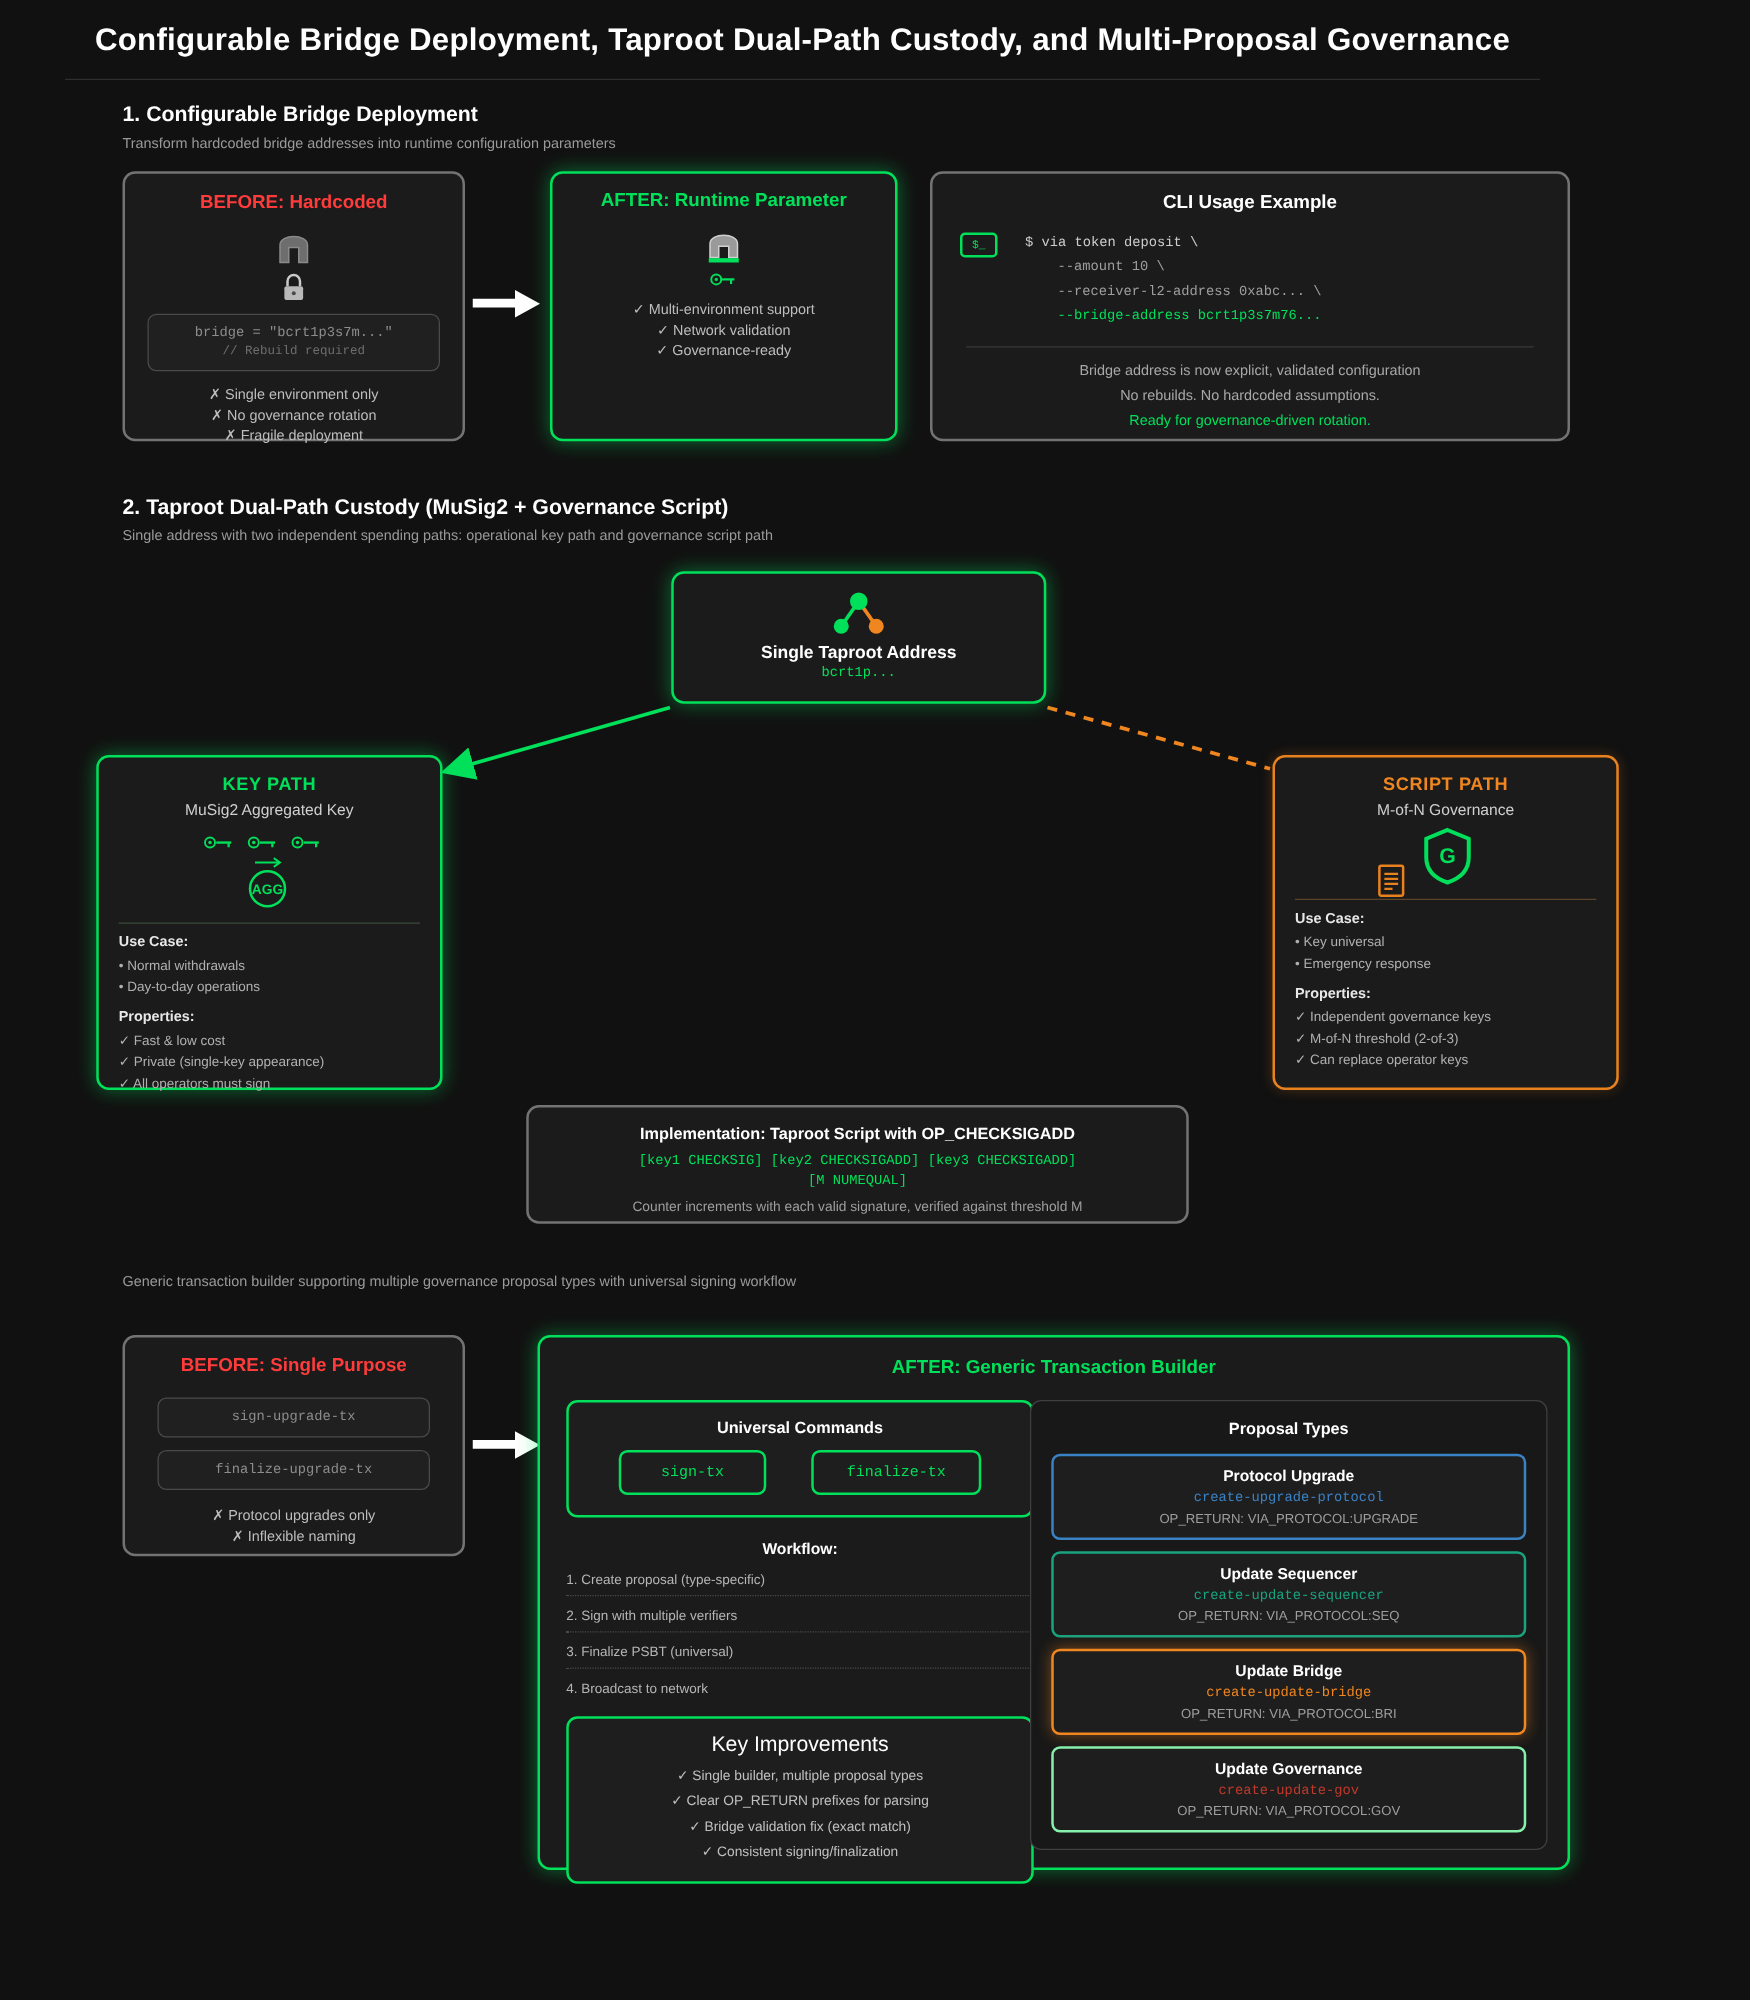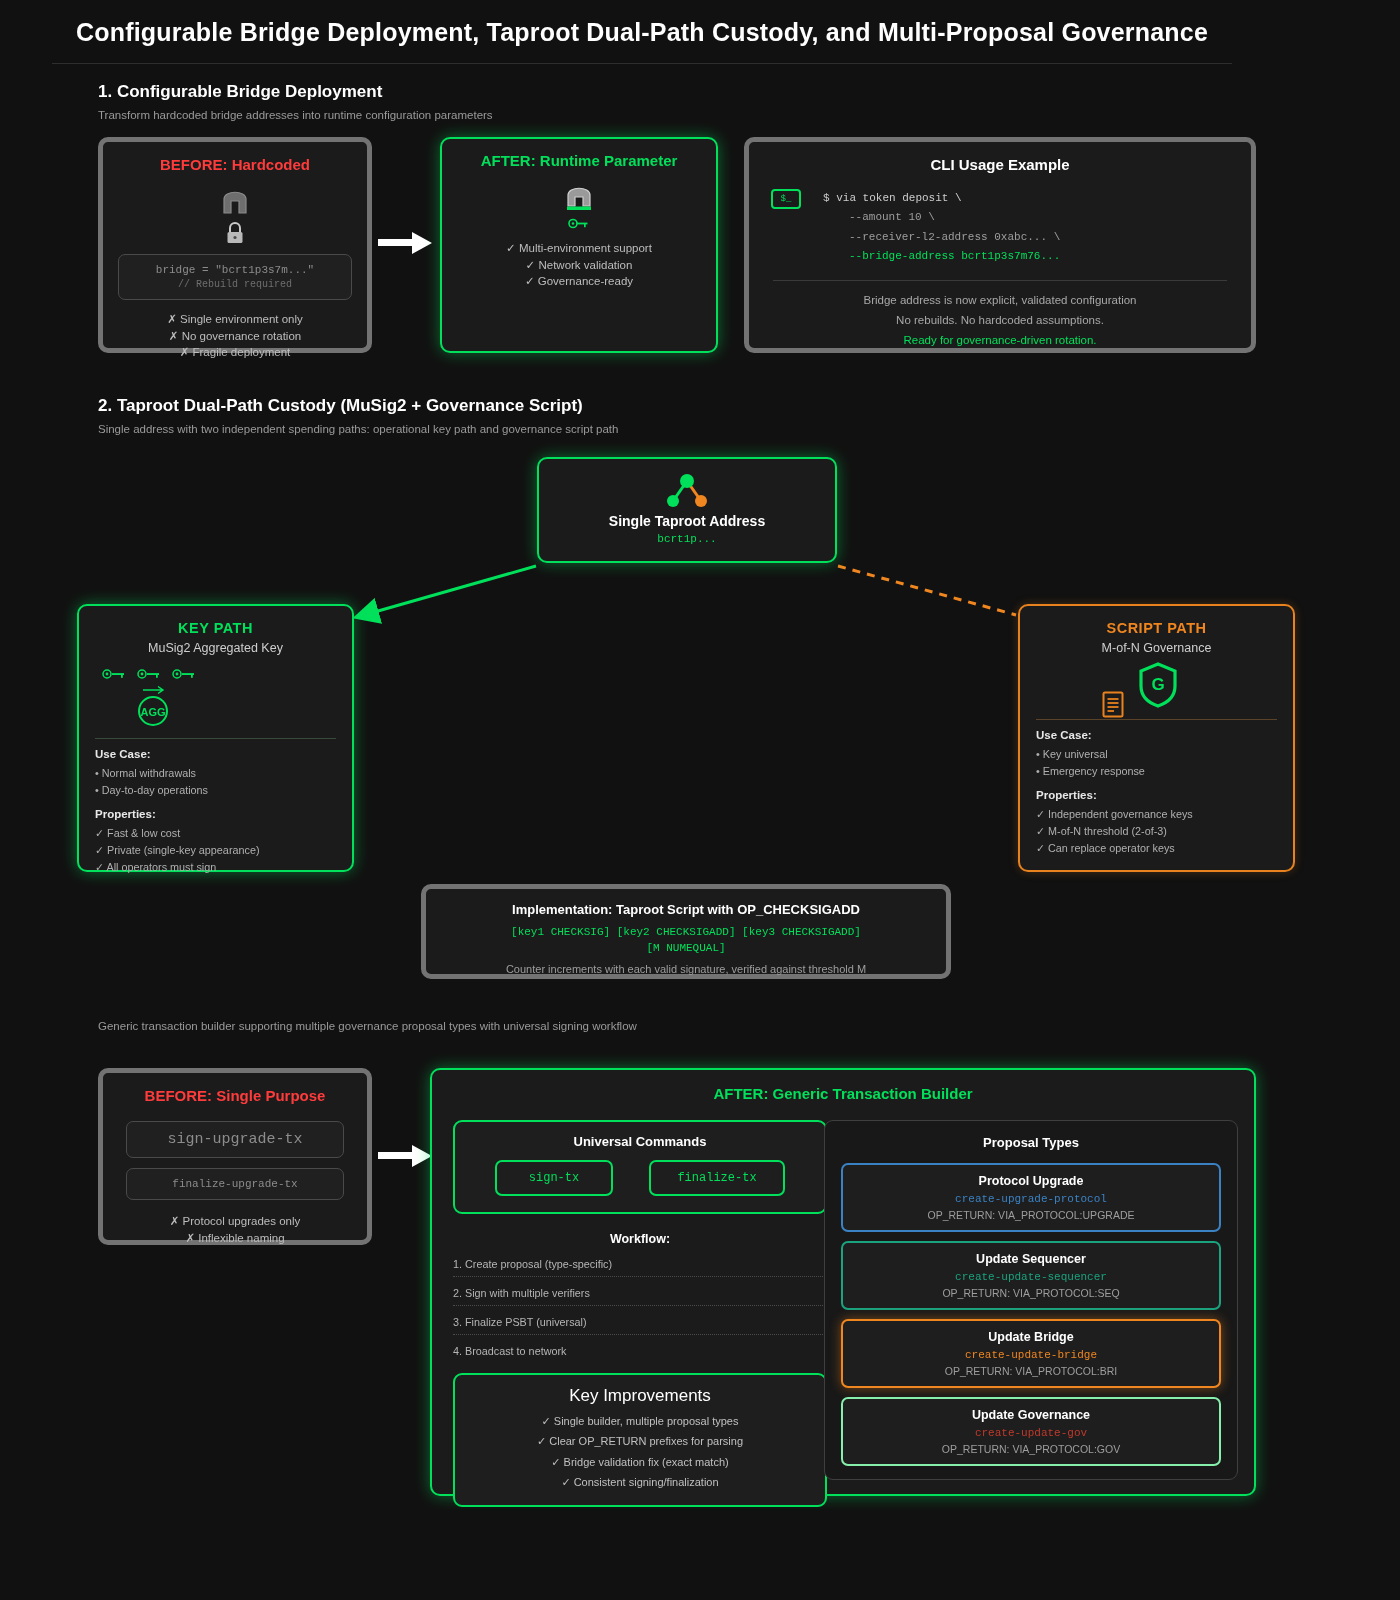--- a/index.html
+++ b/index.html
@@ -30,21 +30,21 @@
   .section { position: absolute; left: 98px; width: 1204px; }
   .sec-title { font-size: 17px; font-weight: bold; color: #ffffff; }
   .sec-sub { font-size: 11.5px; color: #9a9a9a; margin-top: 7px; }
 
   
   .card {
     background: #1b1b1b;
     border-radius: 10px;
     position: absolute;
   }
-  .card-dim { border: 5px solid #737373; }
+  .card-dim { border: 2px solid #737373; }
   .card-green {
     border: 2px solid #00e05a;
     box-shadow: 0 0 16px rgba(0,224,90,.45);
   }
   .card-orange {
     border: 2px solid #e8821e;
     box-shadow: 0 0 10px rgba(232,130,30,.25);
   }
 
   .card-h { text-align: center; font-weight: bold; font-size: 15px; }
@@ -229,21 +229,21 @@
     </div>
     <div style="text-align:center;font-weight:bold;font-size:14px;color:#ffffff;margin-top:2px;">Single Taproot Address</div>
     <div class="mono green" style="text-align:center;font-size:11px;margin-top:4px;">bcrt1p...</div>
   </div>
 
   <div class="card card-green" style="left:77px; top:604px; width:277px; height:268px;">
     <div class="path-card-inner">
       <div class="path-title green">KEY PATH</div>
       <div class="path-sub">MuSig2 Aggregated Key</div>
 
-      <div style="display:flex;margin-top:11px;">
+      <div style="display:flex;justify-content:center;margin-top:11px;">
         <svg width="120" height="62" viewBox="0 0 120 62">
           <g fill="none" stroke="#00e05a" stroke-width="1.5">
             <circle cx="12" cy="8" r="4"></circle>
               <circle cx="47" cy="8" r="4"></circle>
               <circle cx="82" cy="8" r="4"></circle>
           </g>
           <g fill="#00e05a">
             <circle cx="12" cy="8" r="1.4"></circle>
               <circle cx="47" cy="8" r="1.4"></circle>
               <circle cx="82" cy="8" r="1.4"></circle>
@@ -314,21 +314,21 @@
     <div style="text-align:center;font-size:11px;color:#9e9e9e;margin-top:9px;">Counter increments with each valid signature, verified against threshold M</div>
   </div>
 
   <div class="section" style="top:1013px;">
     <div class="sec-sub">Generic transaction builder supporting multiple governance proposal types with universal signing workflow</div>
   </div>
 
   <div class="card card-dim" style="left:98px; top:1068px; width:274px; height:177px;">
     <div class="card-h red" style="margin-top:14px;">BEFORE: Single Purpose</div>
 
-    <div class="codebox dim mono" style="width:218px;margin-top:17px;padding:9px 0;font-size:15px;color:#8c8c8c;">
+    <div class="codebox dim mono" style="width:218px;margin-top:17px;padding:9px 0;font-size:11px;color:#8c8c8c;">
       <span>sign-upgrade-tx</span>
     </div>
     <div class="codebox dim mono" style="width:218px;margin-top:10px;padding:9px 0;font-size:11px;color:#8c8c8c;">
       <span>finalize-upgrade-tx</span>
     </div>
 
     <div class="bullets" style="margin-top:13px;">
       <div>✗ Protocol upgrades only</div>
       <div>✗ Inflexible naming</div>
     </div>

